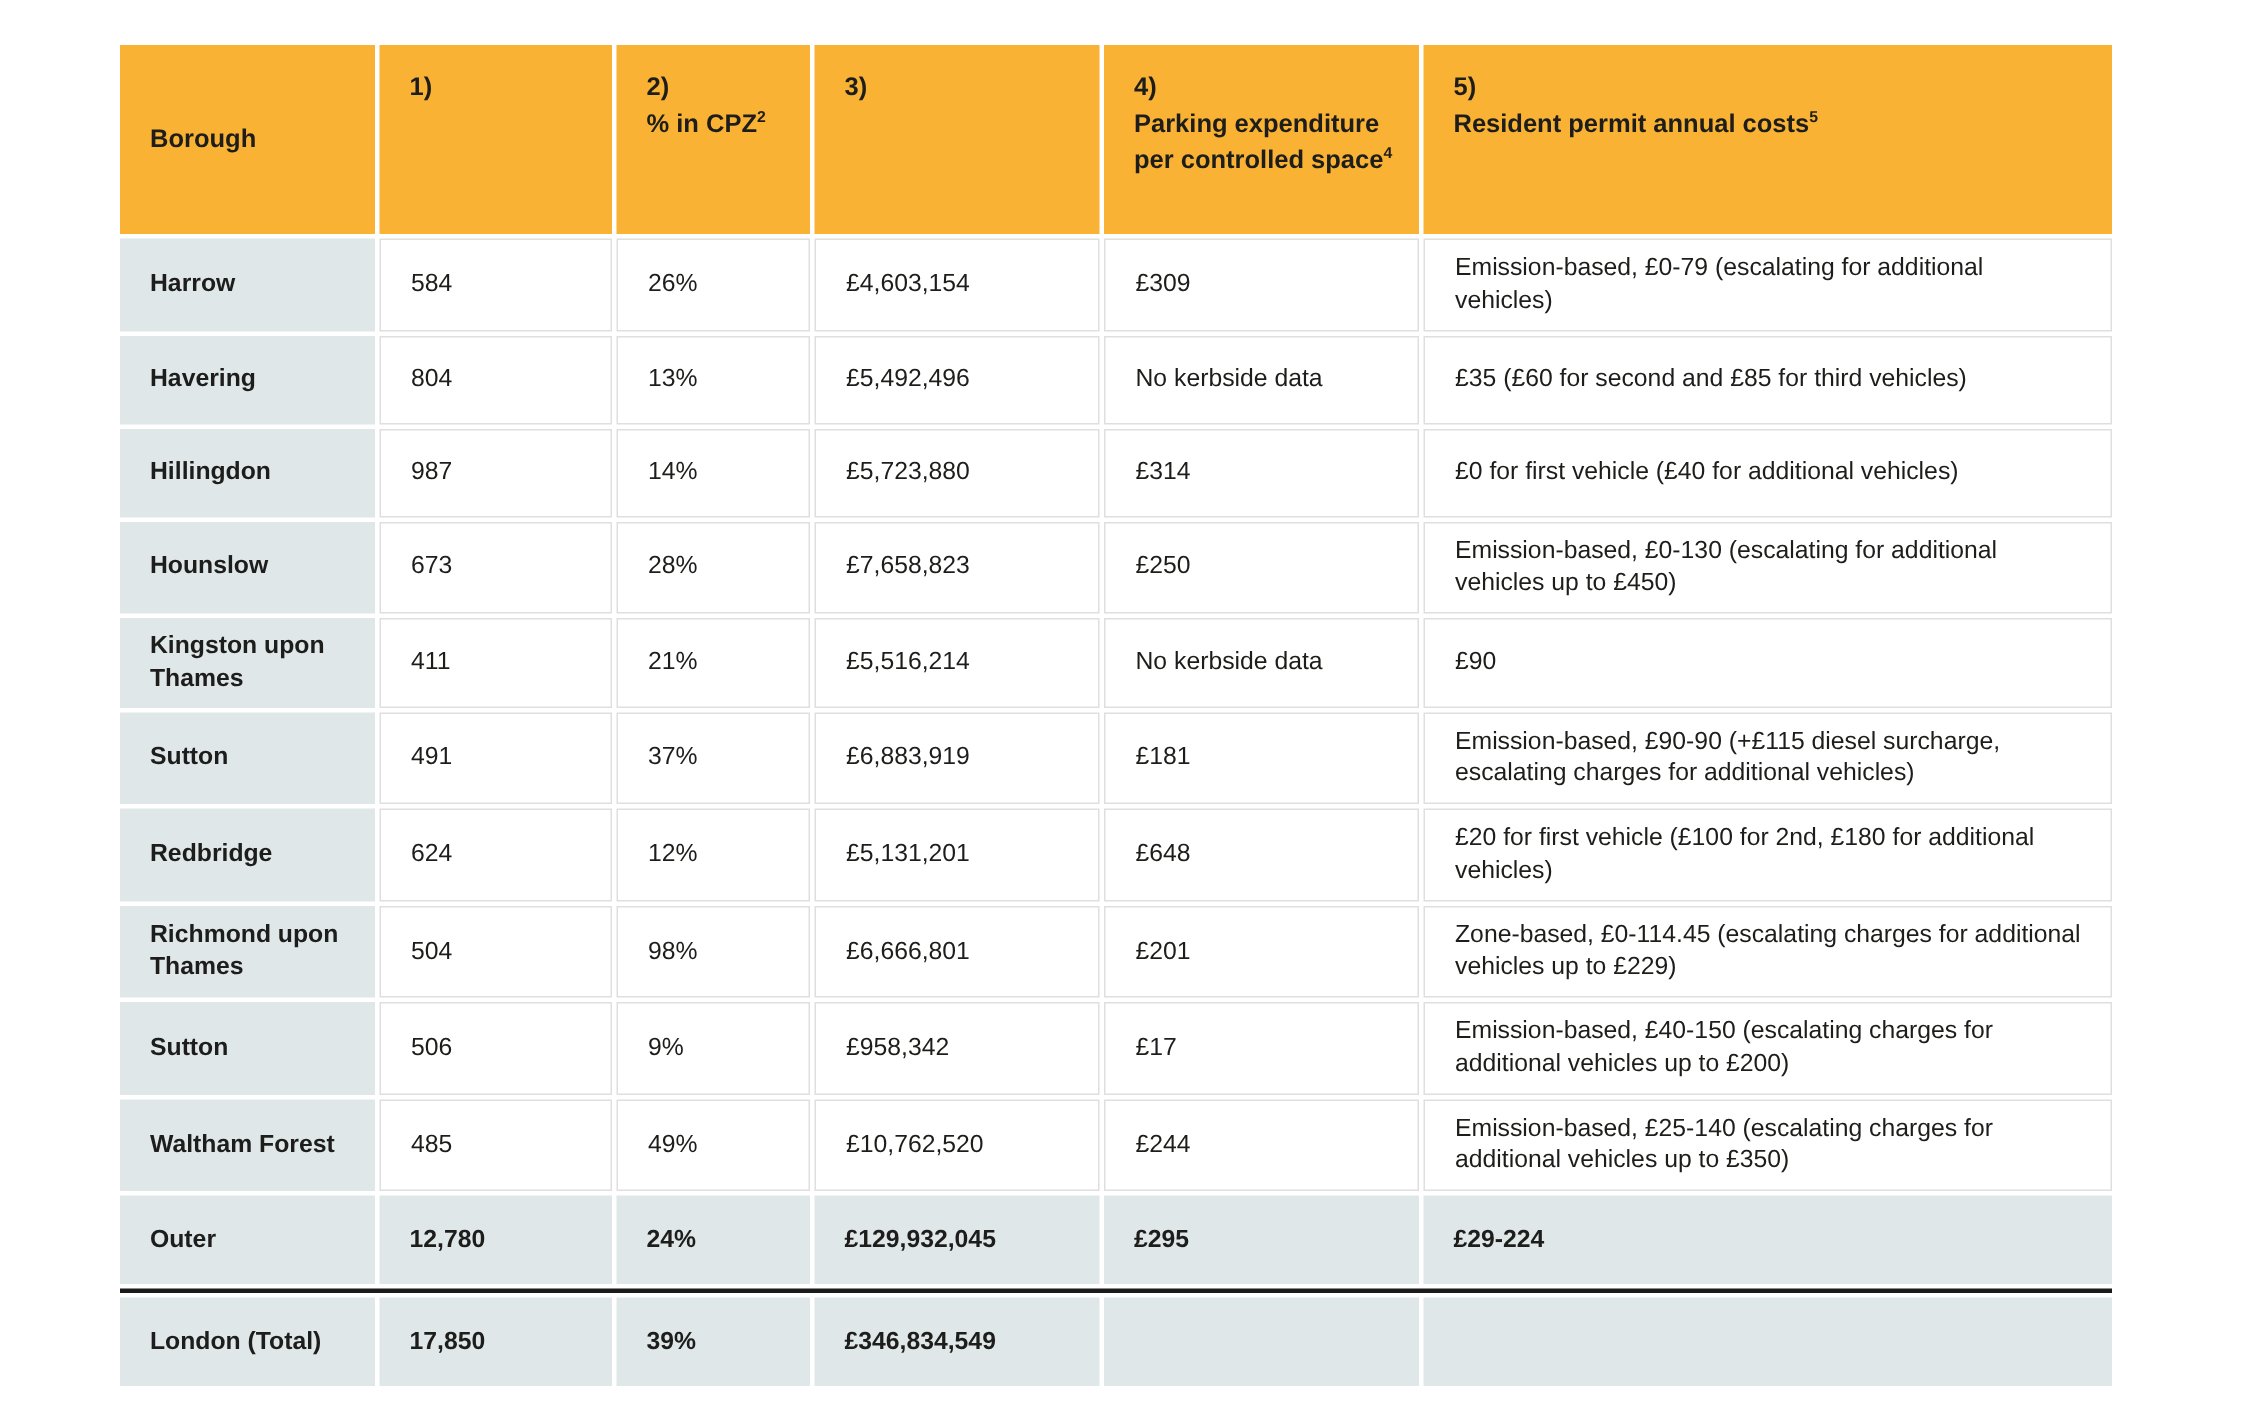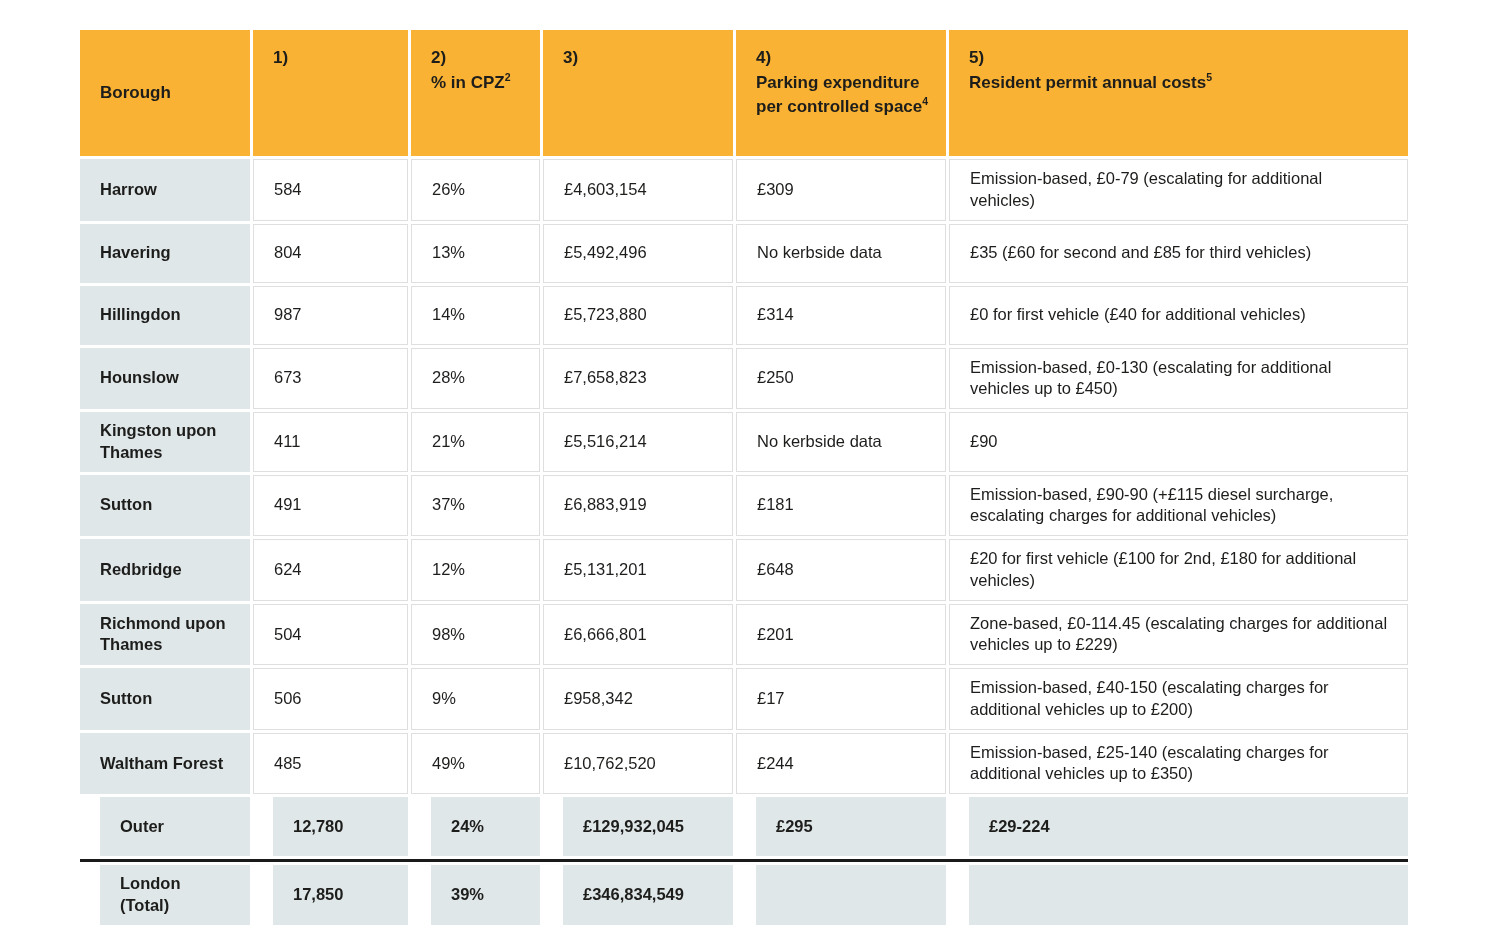--- a/index.html
+++ b/index.html
@@ -55,21 +55,20 @@
   }
   .cell.label {
     background: var(--label-bg);
     border: none;
     font-weight: 700;
   }
   .cell.total {
     background: var(--label-bg);
     border: none;
     font-weight: 700;
-    margin-left: 20px;
   }
   .head-num { display: block; }
   sup { font-size: 0.62em; line-height: 0; }
   .divider {
     grid-column: 1 / -1;
     height: 3px;
     min-height: 3px;
     background: var(--divider);
     border: none;
     padding: 0;

